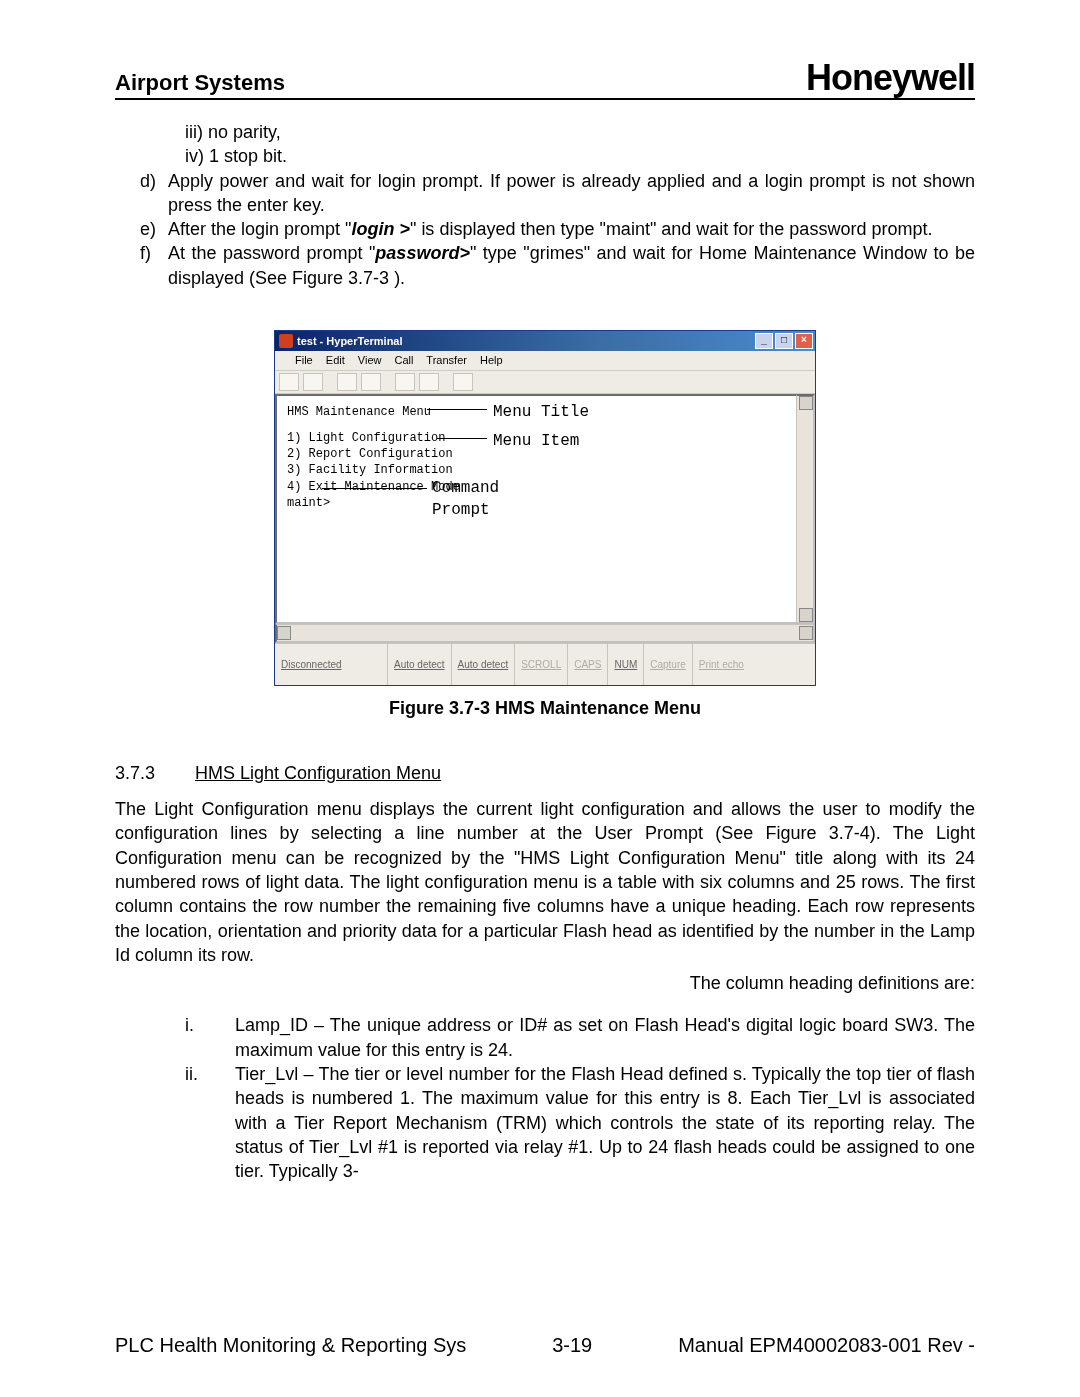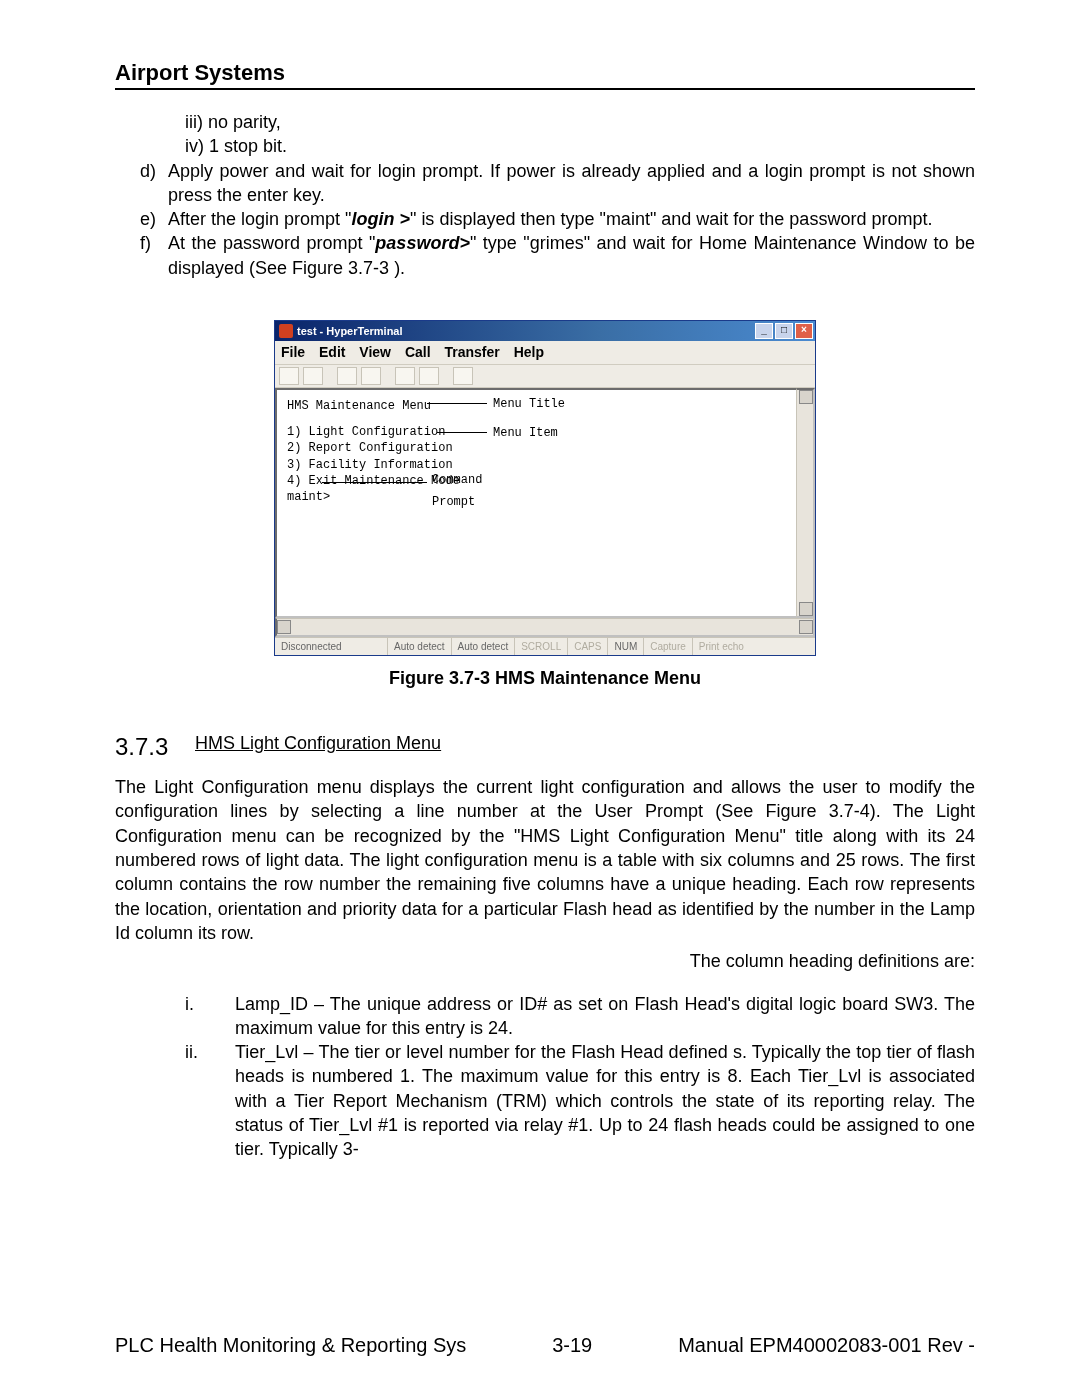--- a/index.html
+++ b/index.html
@@ -94,24 +94,23 @@
     margin-left: 2px;
     text-align: center;
     line-height: 12px;
     color: #000;
     font-weight: bold;
     font-size: 10px;
   }
   .ht-winbtn.close { background: #e06048; color:#fff; }
   .ht-menu {
     background: #efece5;
-    padding: 2px 6px;
+    padding: 2px 20px;
     color: #000;
-    font-size: 14px;
-    font-weight: bold;
+    font-size: 11px;
   }
   .ht-menu span { margin-right: 10px; }
   .ht-toolbar {
     background: #efece5;
     border-top: 1px solid #d0ccc0;
     border-bottom: 1px solid #d0ccc0;
     padding: 2px 4px;
     display: flex;
     gap: 4px;
   }
@@ -171,46 +170,47 @@
   .ht-scroll-h::after { right: 0; }
   .ht-status {
     background: #efece5;
     border-top: 1px solid #c8c4b8;
     display: flex;
     font-size: 10px;
     color: #666;
   }
   .ht-status-cell {
     border-right: 1px solid #c8c4b8;
-    padding: 2px 6px;
+    padding: 14px 6px;
+    text-decoration: underline;
   }
   .ht-status-cell.dim { color: #b0aca0; }
 
   .callout {
     position: absolute;
-    font-size: 12px;
+    font-size: 16px;
     color: #000;
   }
   .callout-line {
     border-top: 1px solid #000;
     position: absolute;
   }
 
   .figure-caption {
     text-align: center;
     font-weight: bold;
     font-size: 18px;
     margin-top: 8px;
     margin-bottom: 40px;
   }
   .section-row {
     display: flex;
     margin-bottom: 12px;
   }
-  .section-num { flex: 0 0 80px; font-size: 24px;}
+  .section-num { flex: 0 0 80px; font-size: 18px;}
   .section-title { text-decoration: underline; font-size: 18px;}
   .para {
     text-align: justify;
     font-size: 18px;
     line-height: 1.35;
     margin-bottom: 4px;
   }
   .def-list {
     margin-left: 70px;
     margin-top: 18px;
@@ -233,20 +233,21 @@
     font-size: 20px;
   }
 </style>
 </head>
 <body>
 
 <div class="page">
 
   <div class="header">
     <div class="header-left">Airport Systems</div>
+    <div class="header-right">Honeywell</div>
   </div>
 
   <div class="body-content">
     <div class="sub-indent">
       <div>iii)  no parity,</div>
       <div>iv)  1 stop bit.</div>
     </div>
 
     <div class="list-block">
       <div class="list-row">

